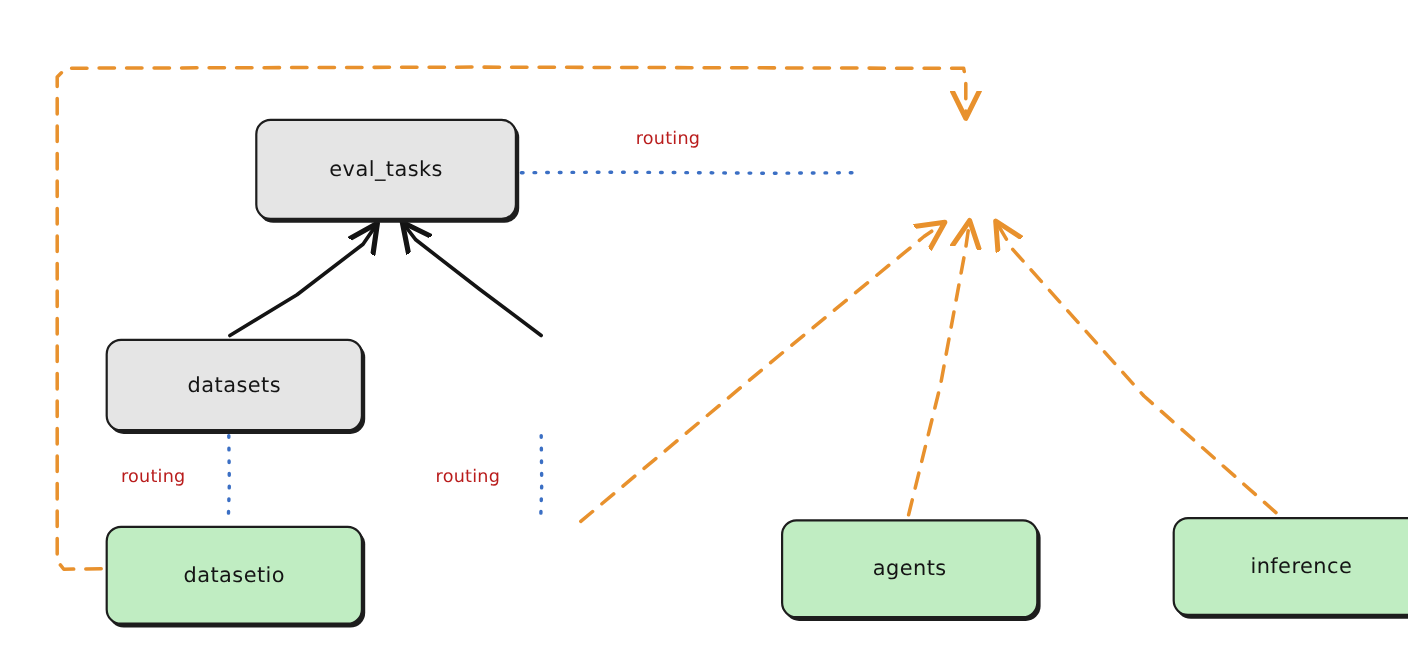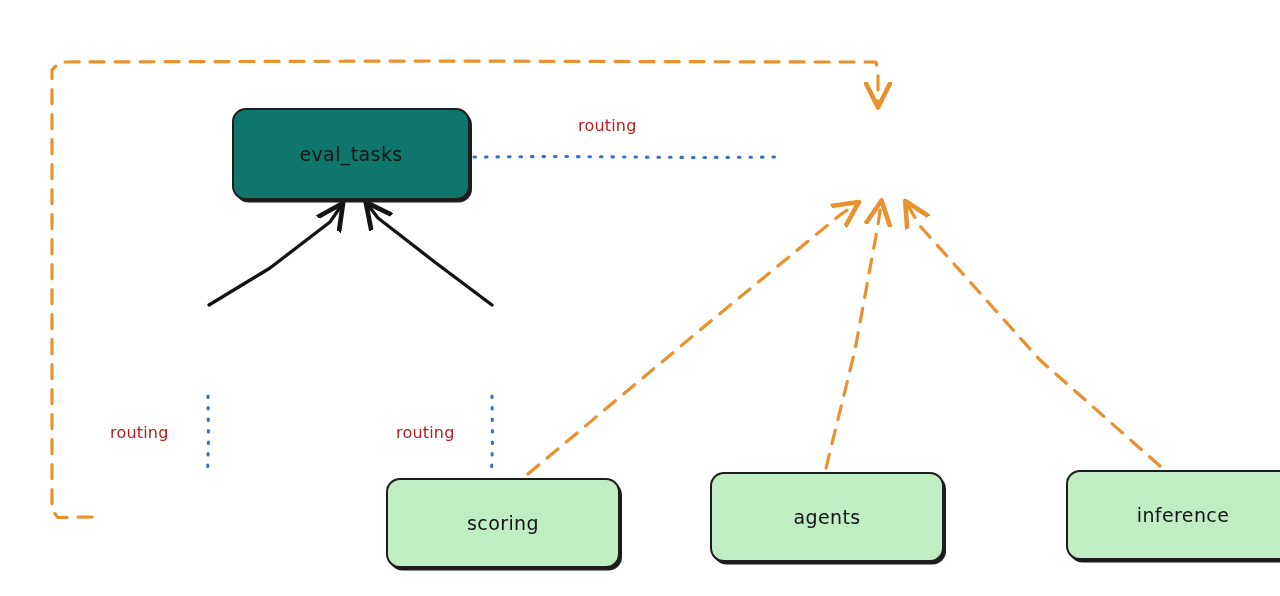--- a/index.html
+++ b/index.html
@@ -30,21 +30,21 @@
   .node {
     position: absolute;
     box-sizing: border-box;
     border: 2.6px solid #1d1d1d;
     border-radius: 14px;
     display: flex;
     align-items: center;
     justify-content: center;
     box-shadow: 2.5px 3px 0 -0.5px #1d1d1d;
   }
-  .node.blue  { background: #0f766e; }
+  .node.blue  { background: #e5e5e5; }
   .node.green { background: #c0edc2; }
   .node-label {
     font-family: "DejaVu Sans", sans-serif;
     font-size: 19px;
     font-weight: 400;
     letter-spacing: 0.4px;
     color: #141414;
     white-space: nowrap;
     pointer-events: none;
   }
@@ -102,26 +102,29 @@
     <g>
       <path d="M 1160 466 L 1040 360 L 920 226 L 907 204" fill="none" stroke="#e8912d" stroke-width="3.2" stroke-linecap="round" stroke-linejoin="round" stroke-dasharray="14 11" marker-end="url(#arrow-orange)"></path>
     </g>
   </svg>
 
   <div class="node blue" style="left:232px; top:108px; width:238px; height:92px;">
     <span class="node-label">eval_tasks</span>
   </div>
 
 
+  <div class="node blue" style="left:96px; top:308px; width:234px; height:84px;">
+    <span class="node-label">datasets</span>
+  </div>
 
 
+  <div class="node green" style="left:96px; top:478px; width:234px; height:90px;">
+    <span class="node-label">datasetio</span>
+  </div>
 
-  <div class="node green" style="left:386px; top:478px; width:234px; height:90px;">
-    <span class="node-label">scoring</span>
-  </div>
 
   <div class="node green" style="left:710px; top:472px; width:234px; height:90px;">
     <span class="node-label">agents</span>
   </div>
 
   <div class="node green" style="left:1026px; top:470px; width:234px; height:90px;margin-left:40px;">
     <span class="node-label">inference</span>
   </div>
 
   <div class="edge-label" style="left:578px; top:116px;">routing</div>

